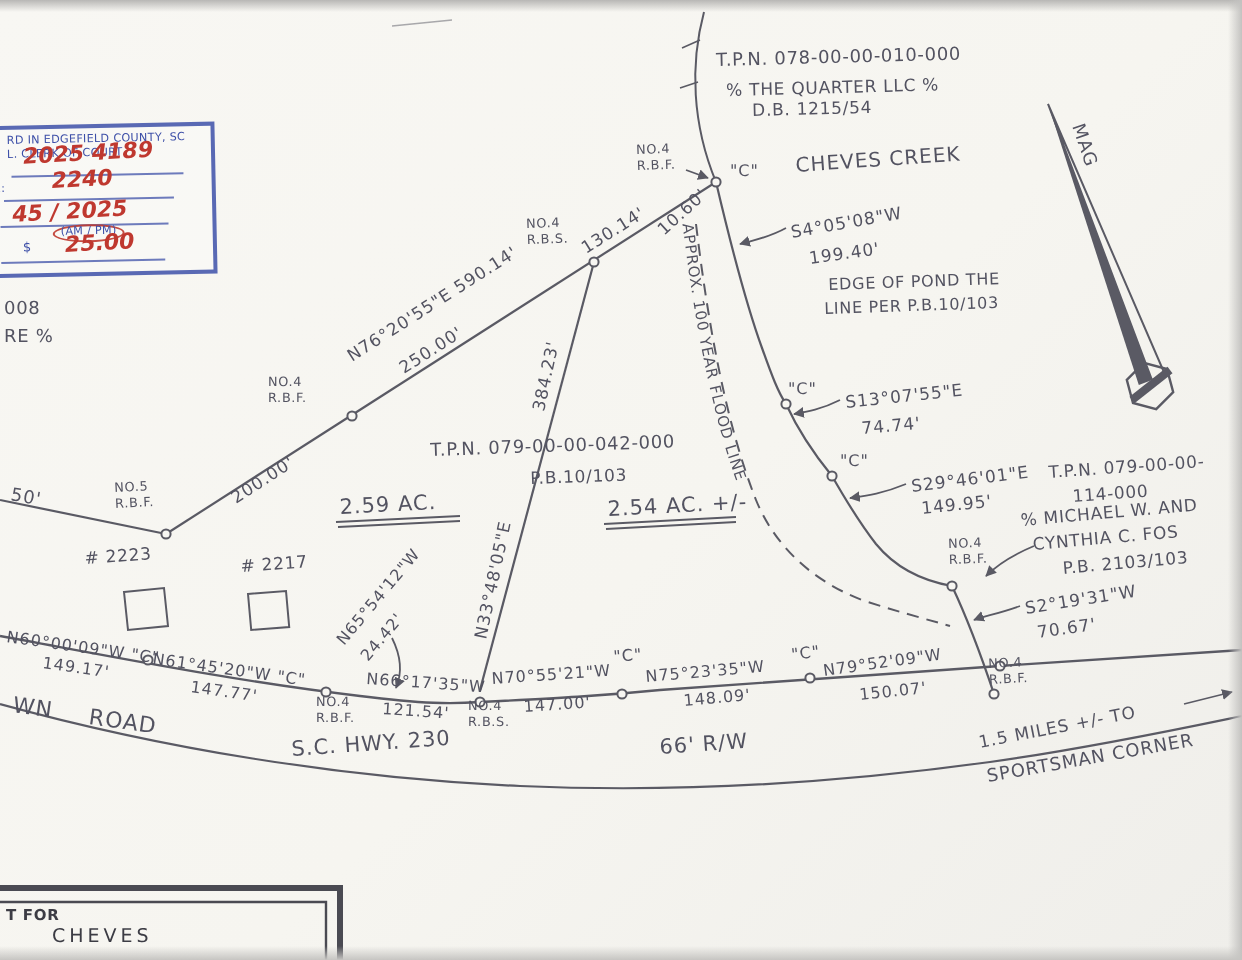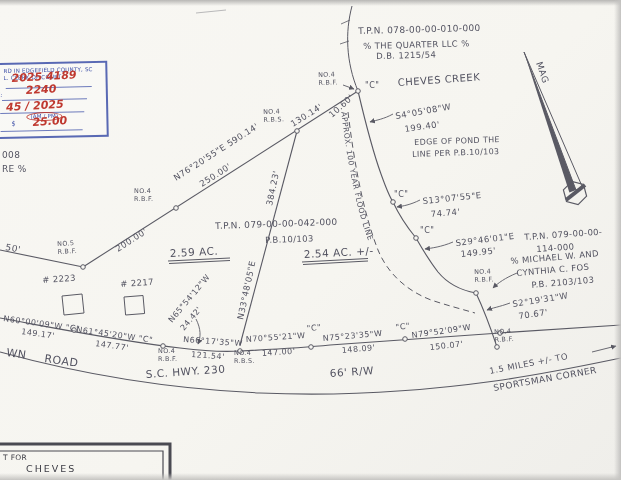--- a/index.html
+++ b/index.html
@@ -202,19 +202,19 @@
     <div class="rd" style="left:34px;top:19px;font-size:11px">2240</div>
     <div class="rule" style="left:10px;top:35px;width:85px"></div>
     <div class="rd" style="left:14px;top:35px;font-size:11px">45 / 2025</div>
     <div class="rule" style="left:8px;top:48px;width:84px"></div>
     <div class="bl" style="left:34px;top:49px"><span class="ampm">(AM / PM)</span></div>
     <div class="bl" style="left:19px;top:55px;font-size:6.5px">$</div>
     <div class="rd" style="left:40px;top:51px;font-size:11px">25.00</div>
     <div class="rule" style="left:8px;top:66px;width:82px"></div>
   </div>
 
-  <div class="lbl tb" style="left:3px;top:453px;font-size:7.5px;font-weight:normal">T FOR</div>
+  <div class="lbl tb" style="left:3px;top:453px;font-size:7.5px;font-weight:bold">T FOR</div>
   <div class="lbl tb" style="left:26px;top:463px;font-size:9.5px;letter-spacing:2px">CHEVES</div>
 
   <div class="edge top"></div>
   <div class="edge right"></div>
   <div class="edge bottom"></div>
 </div>
 
 </body></html>

